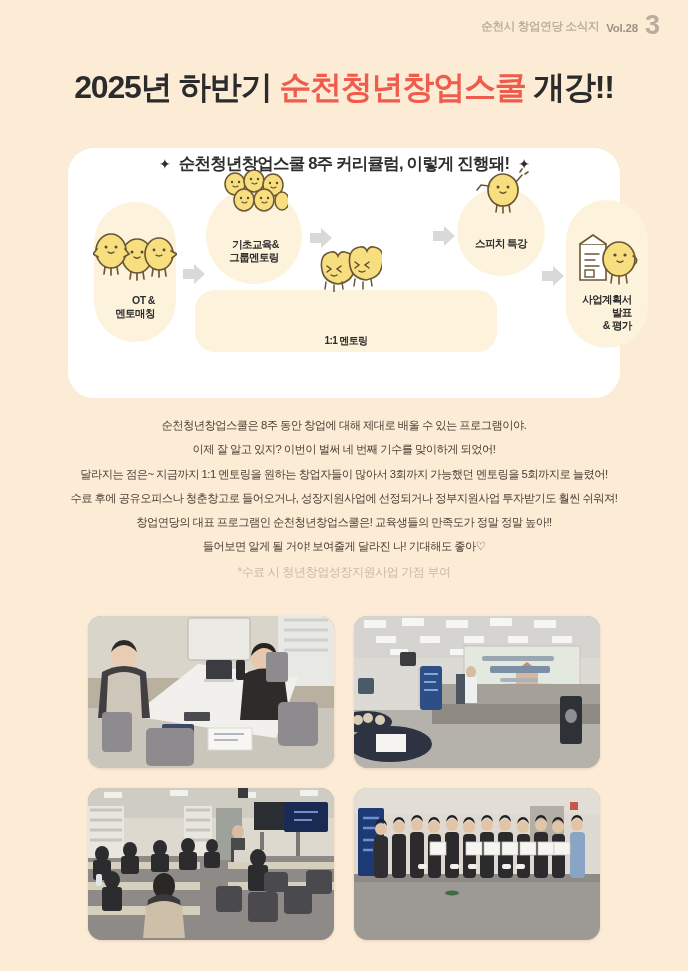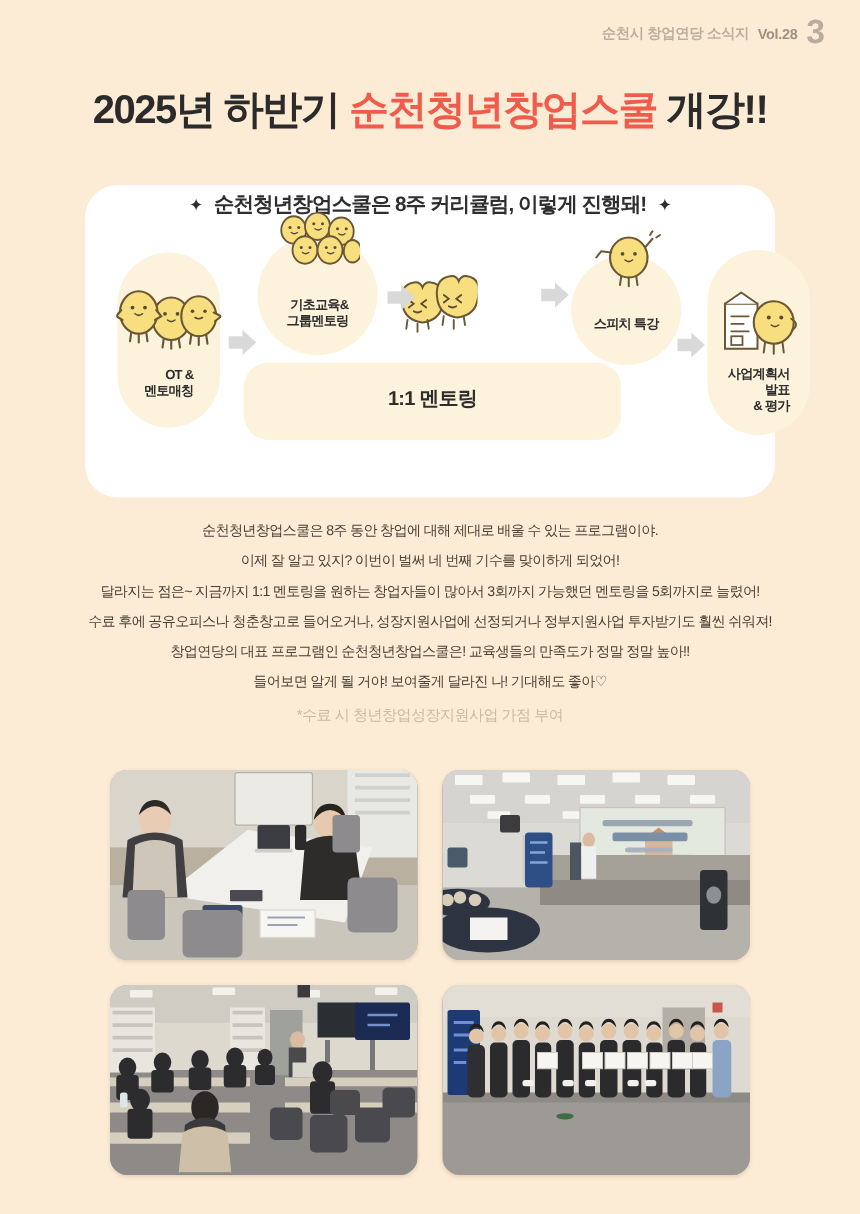--- a/index.html
+++ b/index.html
@@ -61,22 +61,22 @@
   }
 
   .arrow{position:absolute;z-index:3;}
 
   .mentor-bar{
     position:absolute;left:127px;top:108px;width:302px;height:62px;
     background:#FDF3DC;border-radius:20px;z-index:0;
   }
   .mentor-wrap{position:absolute;left:127px;top:86px;width:302px;height:84px;z-index:2;
     display:flex;flex-direction:column;align-items:center;justify-content:flex-end;}
-  .mentor-label{font-size:16px;font-weight:800;color:#2D2D2D;letter-spacing:-0.6px;
-    padding-bottom:22px;margin-top:38px;}
+  .mentor-label{font-size:10px;font-weight:800;color:#2D2D2D;letter-spacing:-0.6px;
+    padding-bottom:4px;margin-top:38px;}
 
   
   .copy{
     position:absolute;left:0;right:0;top:418px;text-align:center;
   }
   .copy p{
     margin:0 0 9px 0;font-size:11.3px;color:#4A4036;
     letter-spacing:-0.55px;line-height:1.35;white-space:nowrap;
   }
   .copy .note{
@@ -107,21 +107,21 @@
   </div>
 
   <div class="title">
     <span>2025년 하반기 </span><span class="hl">순천청년창업스쿨</span><span> 개강!!</span>
   </div>
 
   <div class="card">
 
     <div class="card-head">
       <span class="dia">✦</span>
-      <span>순천청년창업스쿨은 8주 커리큘럼, 이렇게 진행돼!</span>
+      <span>순천청년창업스쿨 8주 커리큘럼, 이렇게 진행돼!</span>
       <span class="dia">✦</span>
     </div>
 
     <div class="flow">
 
       <div class="mentor-bar"></div>
 
       <div class="step" style="left:26px;top:20px;width:82px;height:140px;">
         <div class="step-bg" style="width:82px;height:140px;border-radius:41px;"></div>
         <div class="step-art" style="margin-bottom:2px;">
@@ -211,21 +211,21 @@
         </svg>
       </div>
 
 
       <div class="arrow" style="left:363px;top:42px;">
         <svg width="26" height="24" viewBox="0 0 26 24">
           <path d="M2 7 h11 V2 l11 10 -11 10 v-5 H2 z" fill="#D9D9D9"></path>
         </svg>
       </div>
 
-      <div class="step" style="left:389px;top:22px;width:88px;height:88px;">
+      <div class="step" style="left:389px;top:6px;width:88px;height:88px;">
         <div class="step-bg" style="width:88px;height:88px;border-radius:50%;"></div>
         <div class="step-art" style="position:absolute;top:-30px;left:18px;">
           <svg width="56" height="58" viewBox="0 0 56 58">
             <ellipse cx="28" cy="32" rx="15" ry="16" fill="#F7DE7E" stroke="#6B5736" stroke-width="1.7"></ellipse>
             <path d="M14 28 l-8 -1 -4 5" fill="none" stroke="#6B5736" stroke-width="1.6" stroke-linecap="round"></path>
             <path d="M41 24 l6 -7 M45 14 l2 -3 M50 16 l3 -2" fill="none" stroke="#6B5736" stroke-width="1.6" stroke-linecap="round"></path>
             <path d="M22 47 l-1 7 M28 48 l0 7 M34 47 l1 7" stroke="#6B5736" stroke-width="1.6" fill="none" stroke-linecap="round"></path>
             <g fill="#5A4A32">
                 <circle cx="23" cy="29" r="1.5"></circle>
                 <circle cx="33" cy="29" r="1.5"></circle>

